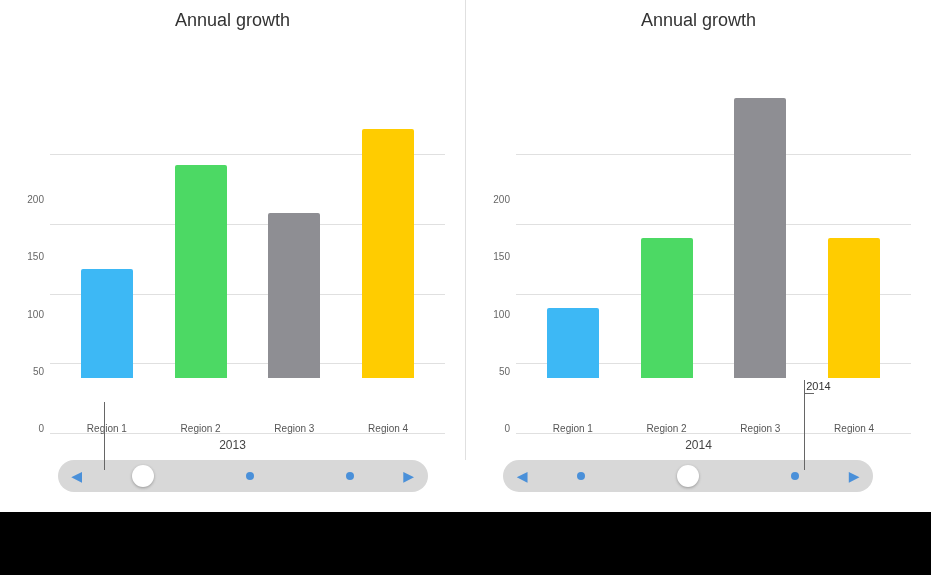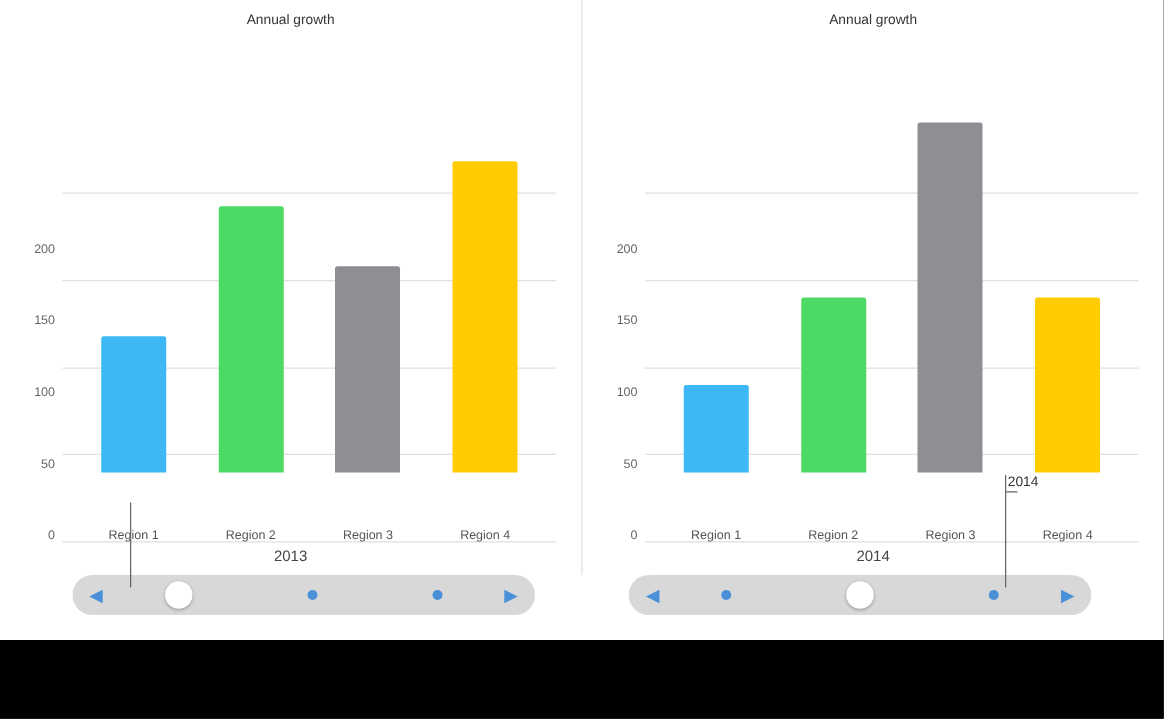--- a/index.html
+++ b/index.html
@@ -25,21 +25,21 @@
       display: flex;
       flex-direction: column;
       align-items: center;
       padding: 10px 20px 0 20px;
       position: relative;
     }
     .chart-panel:first-child {
       border-right: 1px solid #e0e0e0;
     }
     .chart-title {
-      font-size: 11px;
+      font-size: 18px;
       font-weight: 400;
       color: #333;
       margin-bottom: 8px;
       text-align: center;
     }
     .chart-container {
       display: flex;
       flex-direction: row;
       align-items: flex-end;
       width: 100%;

